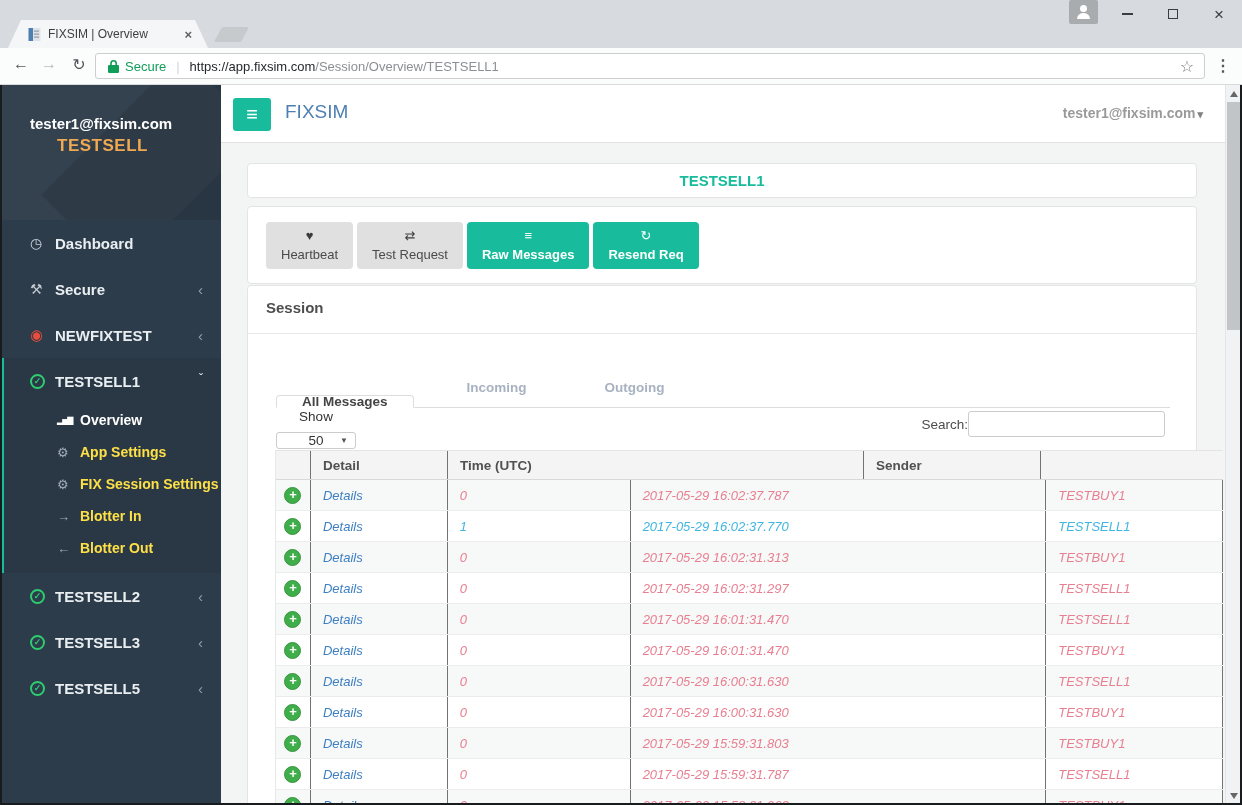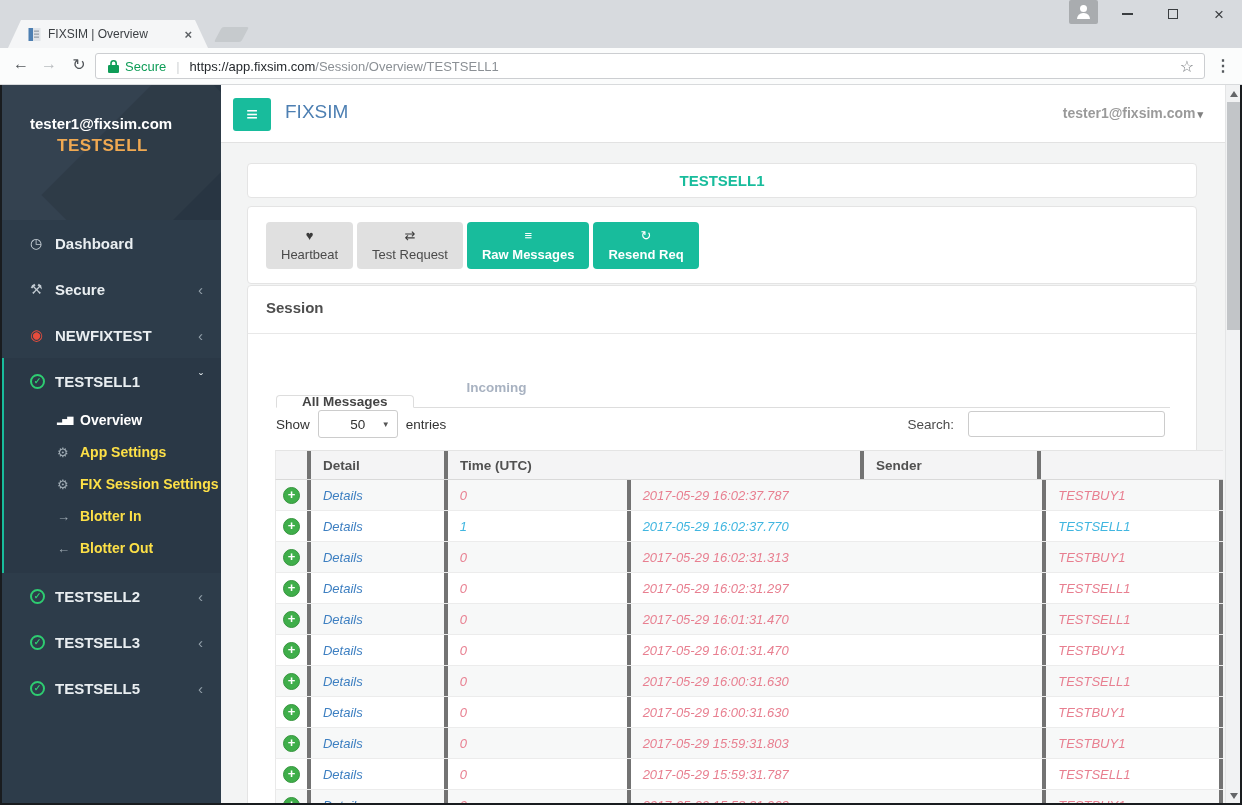--- a/index.html
+++ b/index.html
@@ -94,36 +94,36 @@
 
   .panel-messages{left:26px;top:142px;width:950px;height:540px;border-radius:4px 4px 0 0;}
   .msg-title{position:absolute;left:18px;top:13px;font-size:15px;font-weight:bold;color:#4e4e4e;}
   .msg-divider{position:absolute;left:0;right:0;top:47px;border-top:1px solid #e8e8e8;}
   .tabs{position:absolute;left:28px;top:81px;width:894px;height:41px;border-bottom:1px solid #ddd;display:flex;}
   .tabbtn{padding:0 25px;display:flex;align-items:center;font-size:13.5px;font-weight:bold;
       color:#a8b2c1;margin-right:28px;cursor:pointer;}
   .tabbtn.active{background:#fff;border:1px solid #ddd;border-bottom:1px solid #fff;
       border-radius:4px 4px 0 0;color:#444;margin-bottom:-1px;margin-top:28px;}
   .tctrl{position:absolute;left:28px;top:123px;width:894px;height:30px;font-size:13.5px;color:#333;}
-  .show-group{position:absolute;left:0;top:0;display:flex;align-items:center;gap:8px;height:30px;}
+  .show-group{position:absolute;left:0;top:0;display:flex;align-items:center;gap:8px;height:30px;flex-direction:column;}
   .pagesize{width:80px;height:28px;border:1px solid #ccc;border-radius:3px;background:#fff;
       display:flex;align-items:center;justify-content:center;position:relative;font-size:13.5px;color:#333;}
   .pagesize .sc{position:absolute;right:7px;font-size:8px;color:#555;}
-  .search-group{position:absolute;right:5px;top:0;display:flex;align-items:center;gap:14px;height:30px;color:#4c4c4c;}
+  .search-group{position:absolute;right:5px;top:0;display:flex;align-items:center;gap:0;height:30px;color:#4c4c4c;}
   .search-input{width:197px;height:26px;border:1px solid #ccc;border-radius:3px;font-family:inherit;
       font-size:13px;padding:0 8px;outline:none;}
 
   
   .msg-table{position:absolute;left:54px;top:307px;width:948px;font-size:13px;}
   .trow{display:flex;height:31px;border-bottom:1px solid #ececec;border-left:1px solid #e9e9e9;
       font-style:italic;align-items:stretch;background:#fff;}
   .trow.odd{background:#f7f8f8;}
   .thead{height:30px;background:#f4f4f5;border-top:1px solid #e4e4e4;border-bottom:1px solid #d9d9d9;
       font-style:normal;font-weight:bold;color:#515151;font-size:13.5px;}
-  .c{padding-left:12px;display:flex;align-items:center;border-right:4px solid #737373;overflow:hidden;}
+  .c{padding-left:12px;display:flex;align-items:center;border-right:1px solid #737373;overflow:hidden;}
   .c0{width:35px;justify-content:center;padding-left:0;}
   .c1{width:137px;} .c2{width:183px;} .c3{width:416px;} .c4{width:177px;}
   .expand{width:17px;height:17px;border-radius:50%;background:#3fae4a;border:1px solid #37953f;
       color:#fff;font-weight:bold;font-size:13px;line-height:14px;text-align:center;cursor:pointer;font-style:normal;}
   .details-link{color:#3d7fc1;text-decoration:none;cursor:pointer;}
   .tone-pink{color:#e87f90;} .tone-blue{color:#41b6e0;}
 
   
   .scrollbar{position:absolute;left:1225px;top:85px;width:17px;height:720px;background:#f1f2f3;
       border-left:1px solid #e4e5e6;}
@@ -296,20 +296,21 @@
           <span class="blabel">Resend Req</span>
         </button>
       </div>
 
     <div class="panel panel-messages">
       <div class="msg-title">Session</div>
       <div class="msg-divider"></div>
       <div class="tabs" id="msg-tabs">
           <div class="tabbtn active">All Messages</div>
           <div class="tabbtn">Incoming</div>
+          <div class="tabbtn">Outgoing</div>
         </div>
       <div class="tctrl">
         <div class="show-group">
           <span>Show</span>
           <span class="pagesize">
             <span>50</span>
             <span class="sc">▼</span>
           </span>
           <span>entries</span>
         </div>

